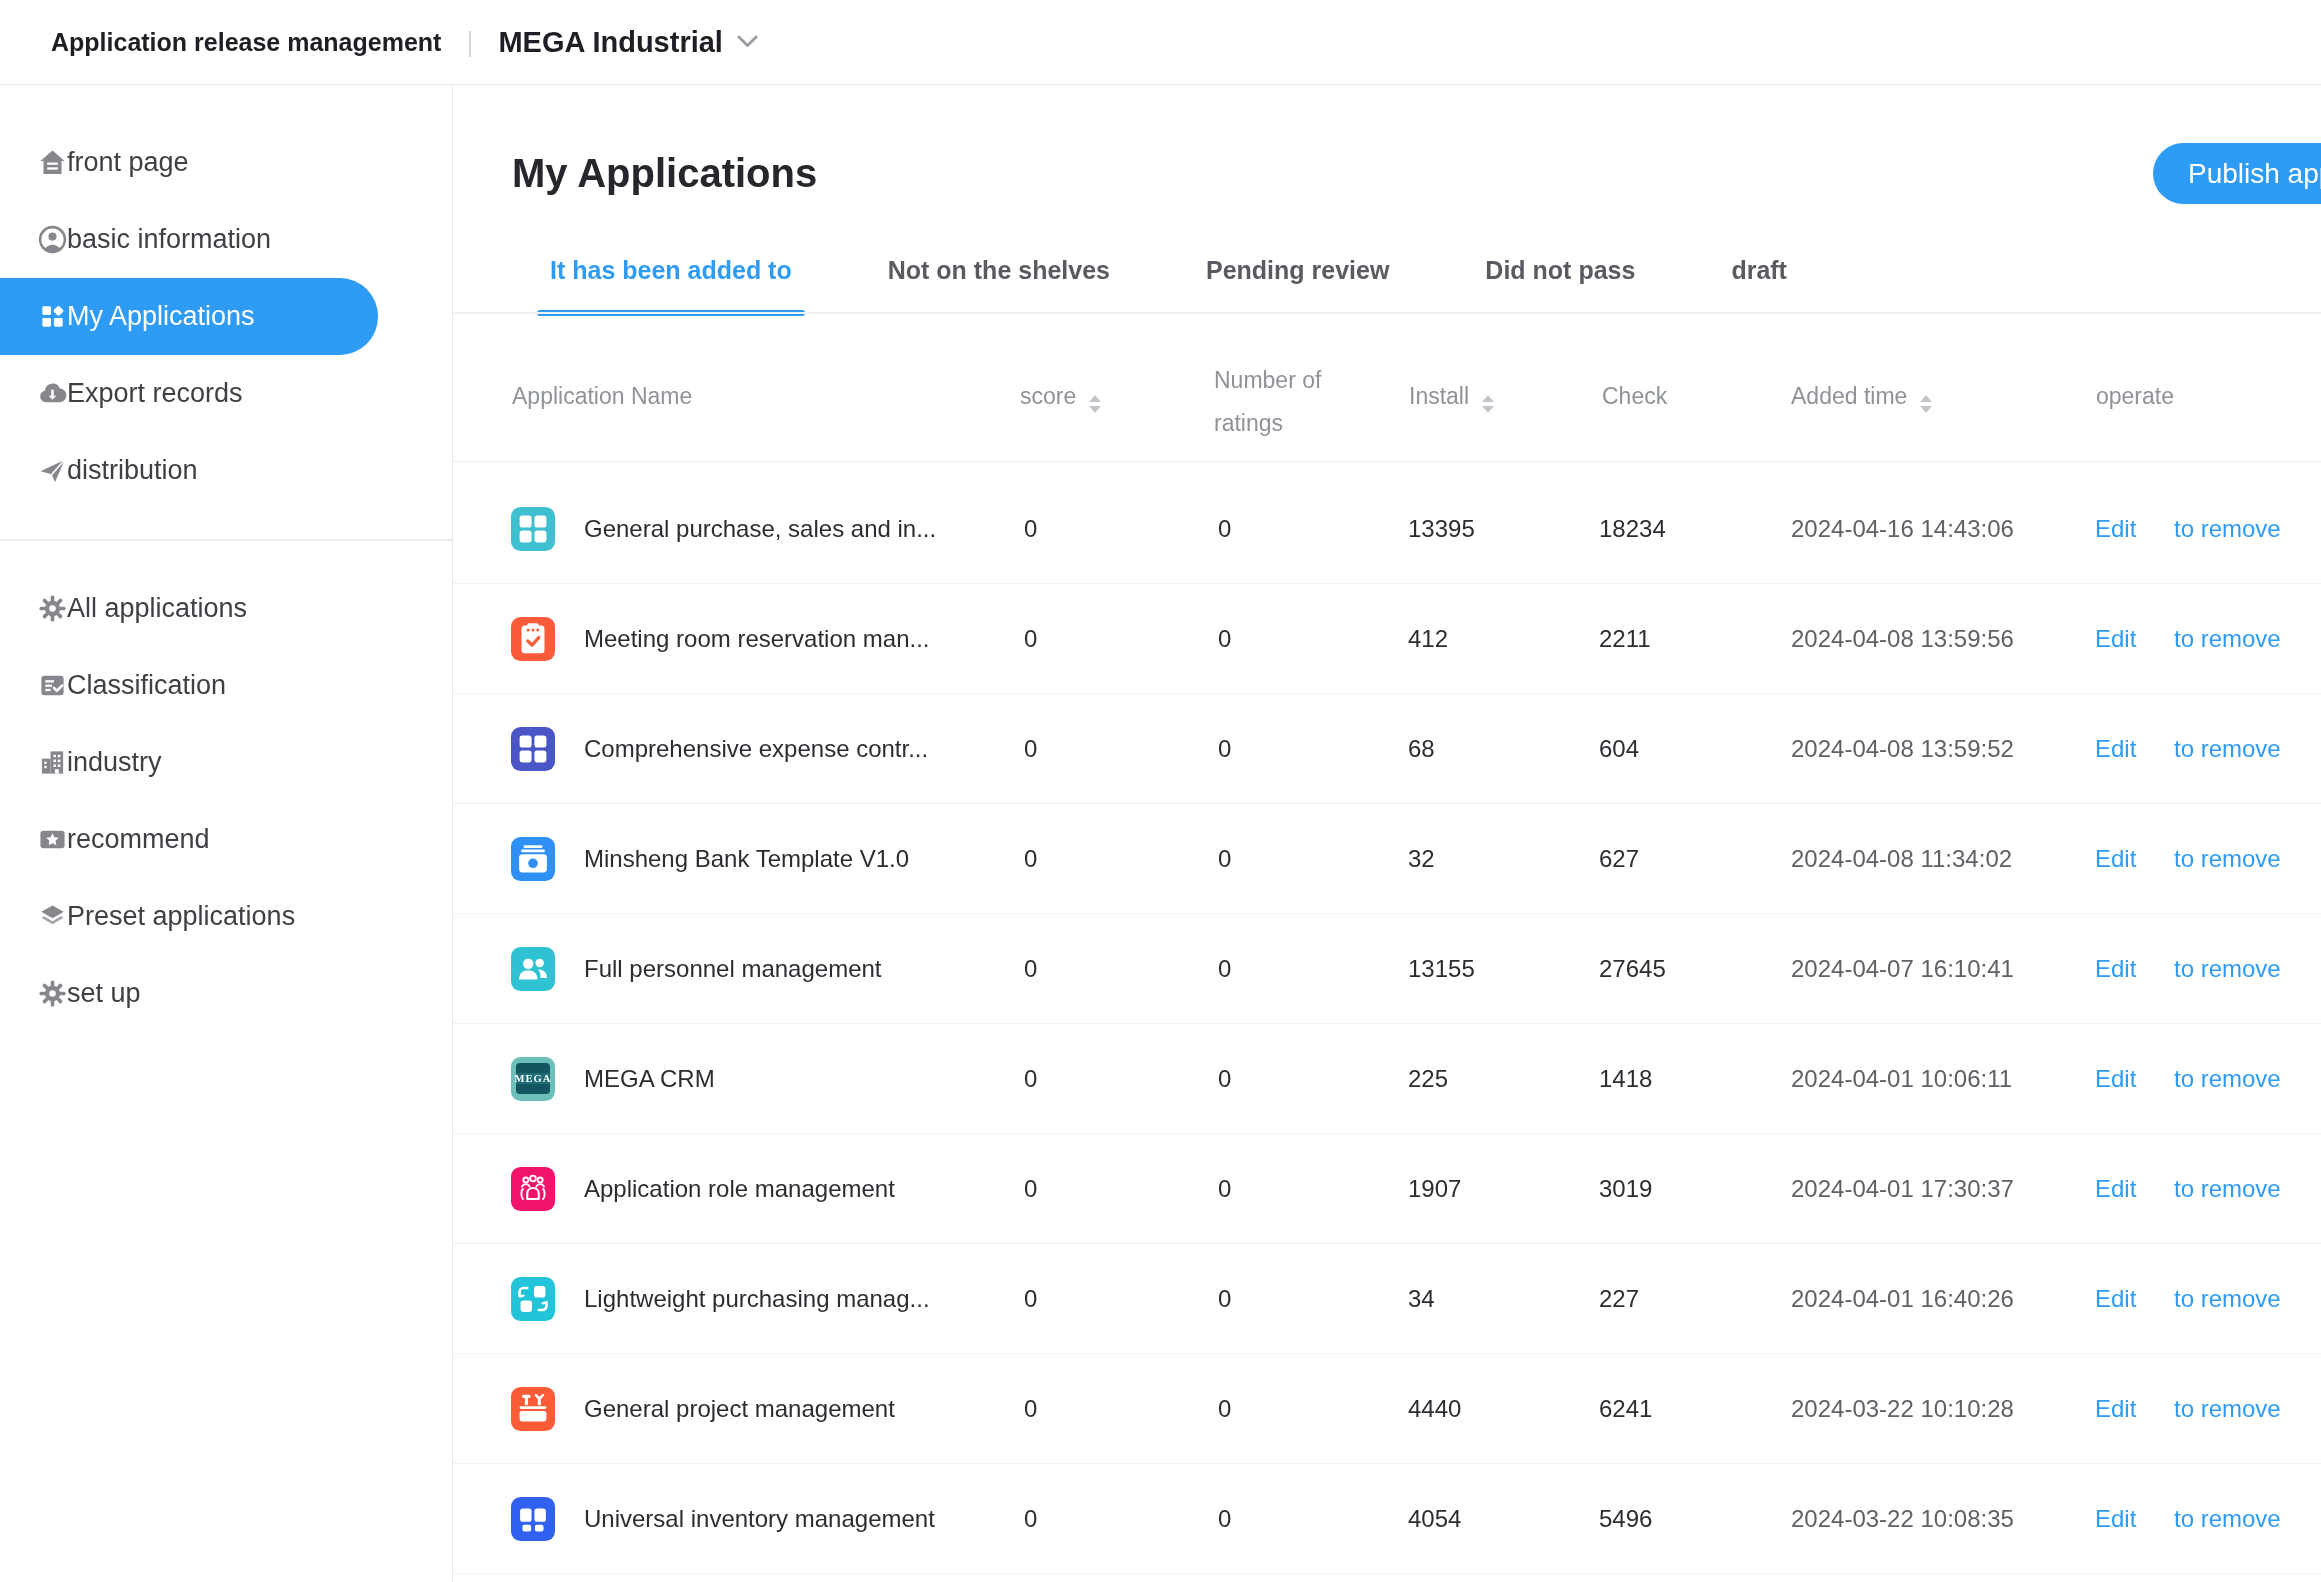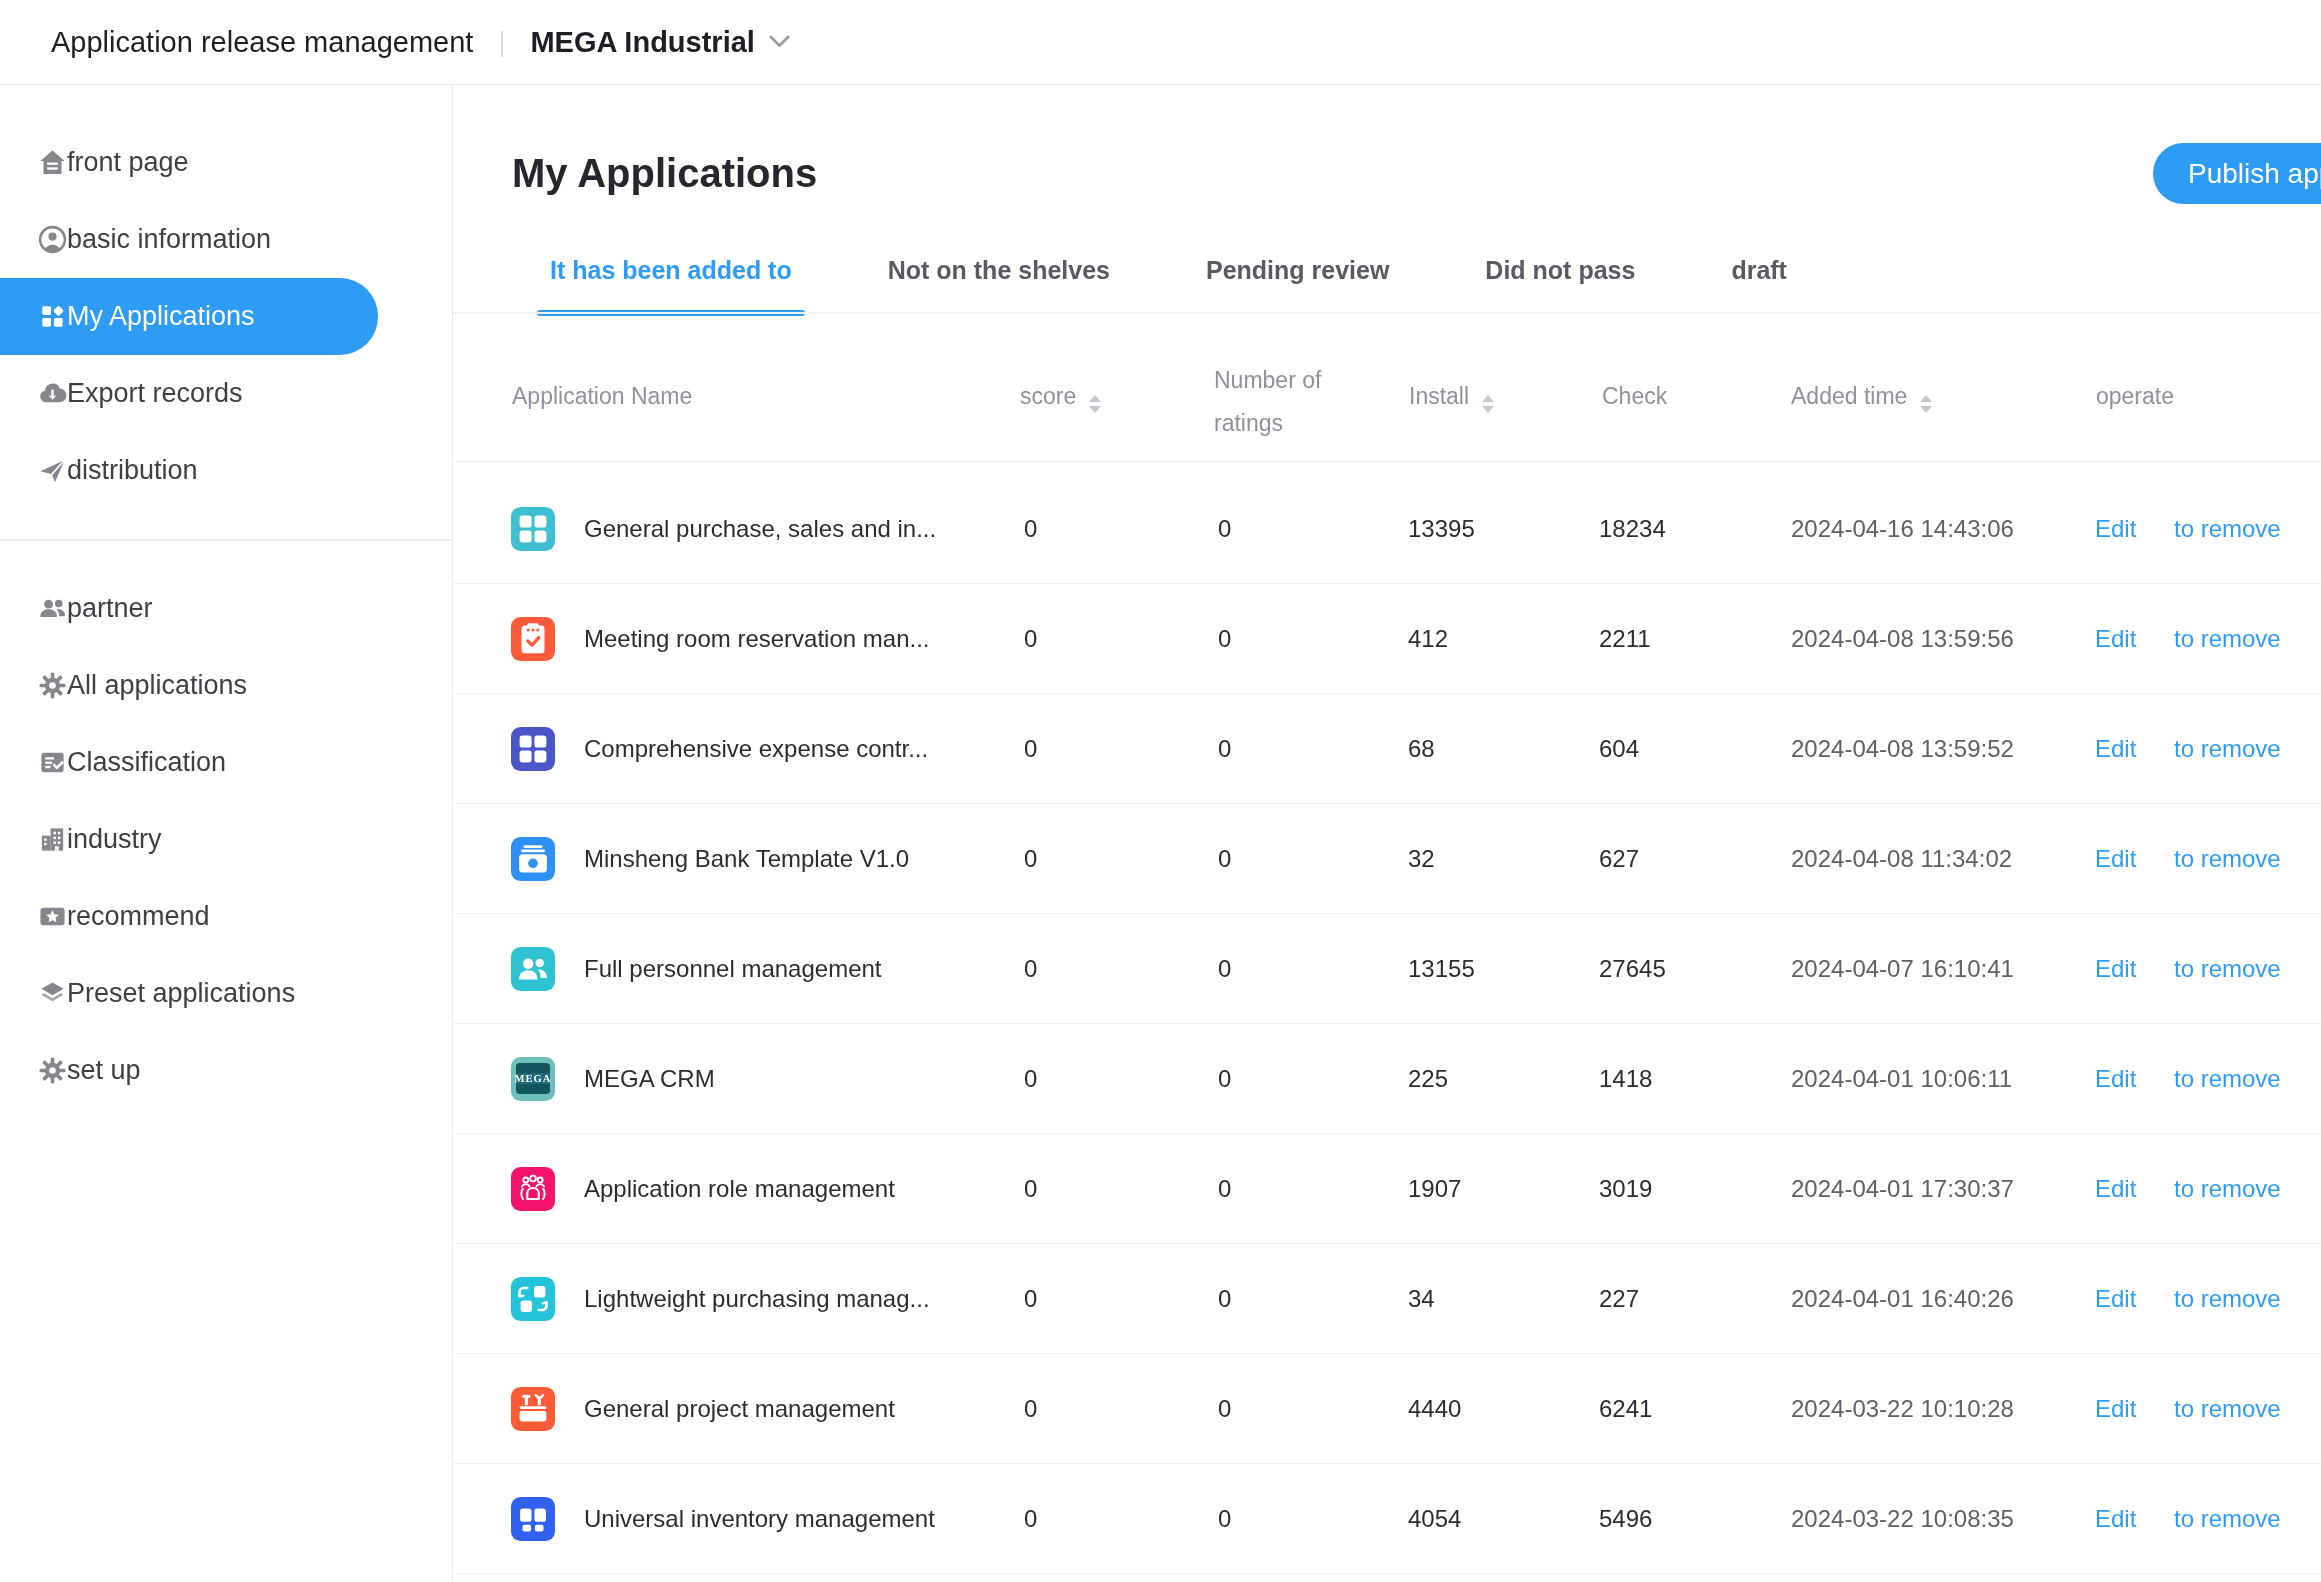--- a/index.html
+++ b/index.html
@@ -2,21 +2,21 @@
 <html><head>
 <meta charset="utf-8">
 <style>
   * { margin:0; padding:0; box-sizing:border-box; }
   html,body { width:2321px; height:1582px; overflow:hidden; background:#fff;
     font-family:"Liberation Sans", sans-serif; color:#2c2d32; }
 
   
   .topbar { height:85px; display:flex; align-items:center; padding-left:51px;
     border-bottom:1.9px solid #e7e8ea; background:#fff; position:relative; z-index:5; }
-  .topbar .app-title { font-size:29px; font-weight:400; color:#1e1f24; }
+  .topbar .app-title { font-size:25px; font-weight:700; color:#1e1f24; }
   .topbar .bar-sep { color:#d6d8db; font-size:27px; margin:0 25px; font-weight:300; }
   .org-switch { display:flex; align-items:center; cursor:pointer; }
   .org-switch .org-name { font-size:29px; font-weight:700; color:#1e1f24; }
   .org-switch svg { margin-left:13.4px; }
 
   
   .shell { display:flex; height:1498px; }
 
   
   .sidebar { width:453px; background:#fff; border-right:1.9px solid #e9eaec; padding-top:39px; }
@@ -150,31 +150,20 @@
         <div class="side-item">
           <span class="side-icon">
             <svg width="29" height="29" viewBox="0 0 30 30">
               <path d="M2.5 15.8L27.5 4.2 17.6 27.2l-3.4-8.2z" fill="#85878d"></path>
               <path d="M14.2 19l13.3-14.8" stroke="#fff" stroke-width="1.6" fill="none"></path>
             </svg>
           </span>
           <span class="side-label">distribution</span>
         </div>
         <div class="side-divider"></div>
-        <div class="side-item">
-          <span class="side-icon">
-            <svg width="29" height="29" viewBox="0 0 30 30">
-              <circle cx="11" cy="10.5" r="4.6" fill="#85878d"></circle>
-              <path d="M2.5 22.5c0-4.2 3.8-6.8 8.5-6.8s8.5 2.6 8.5 6.8v1.2h-17z" fill="#85878d"></path>
-              <circle cx="21.5" cy="9.8" r="3.9" fill="#85878d"></circle>
-              <path d="M21 15.4c4.3.4 6.9 2.9 6.9 6.6v1.1h-6.2v-1.2c0-2.5-.9-4.7-2.6-6.3z" fill="#85878d"></path>
-            </svg>
-          </span>
-          <span class="side-label">partner</span>
-        </div>
         <div class="side-item">
           <span class="side-icon">
             <svg width="29" height="29" viewBox="0 0 30 30">
               <g fill="#85878d">
                 <rect x="13.1" y="1.5" width="3.8" height="7" rx="1.6"></rect>
                 <rect x="13.1" y="21.5" width="3.8" height="7" rx="1.6"></rect>
                 <rect x="13.1" y="1.5" width="3.8" height="7" rx="1.6" transform="rotate(45 15 15)"></rect>
                 <rect x="13.1" y="21.5" width="3.8" height="7" rx="1.6" transform="rotate(45 15 15)"></rect>
                 <rect x="13.1" y="1.5" width="3.8" height="7" rx="1.6" transform="rotate(90 15 15)"></rect>
                 <rect x="13.1" y="21.5" width="3.8" height="7" rx="1.6" transform="rotate(90 15 15)"></rect>

